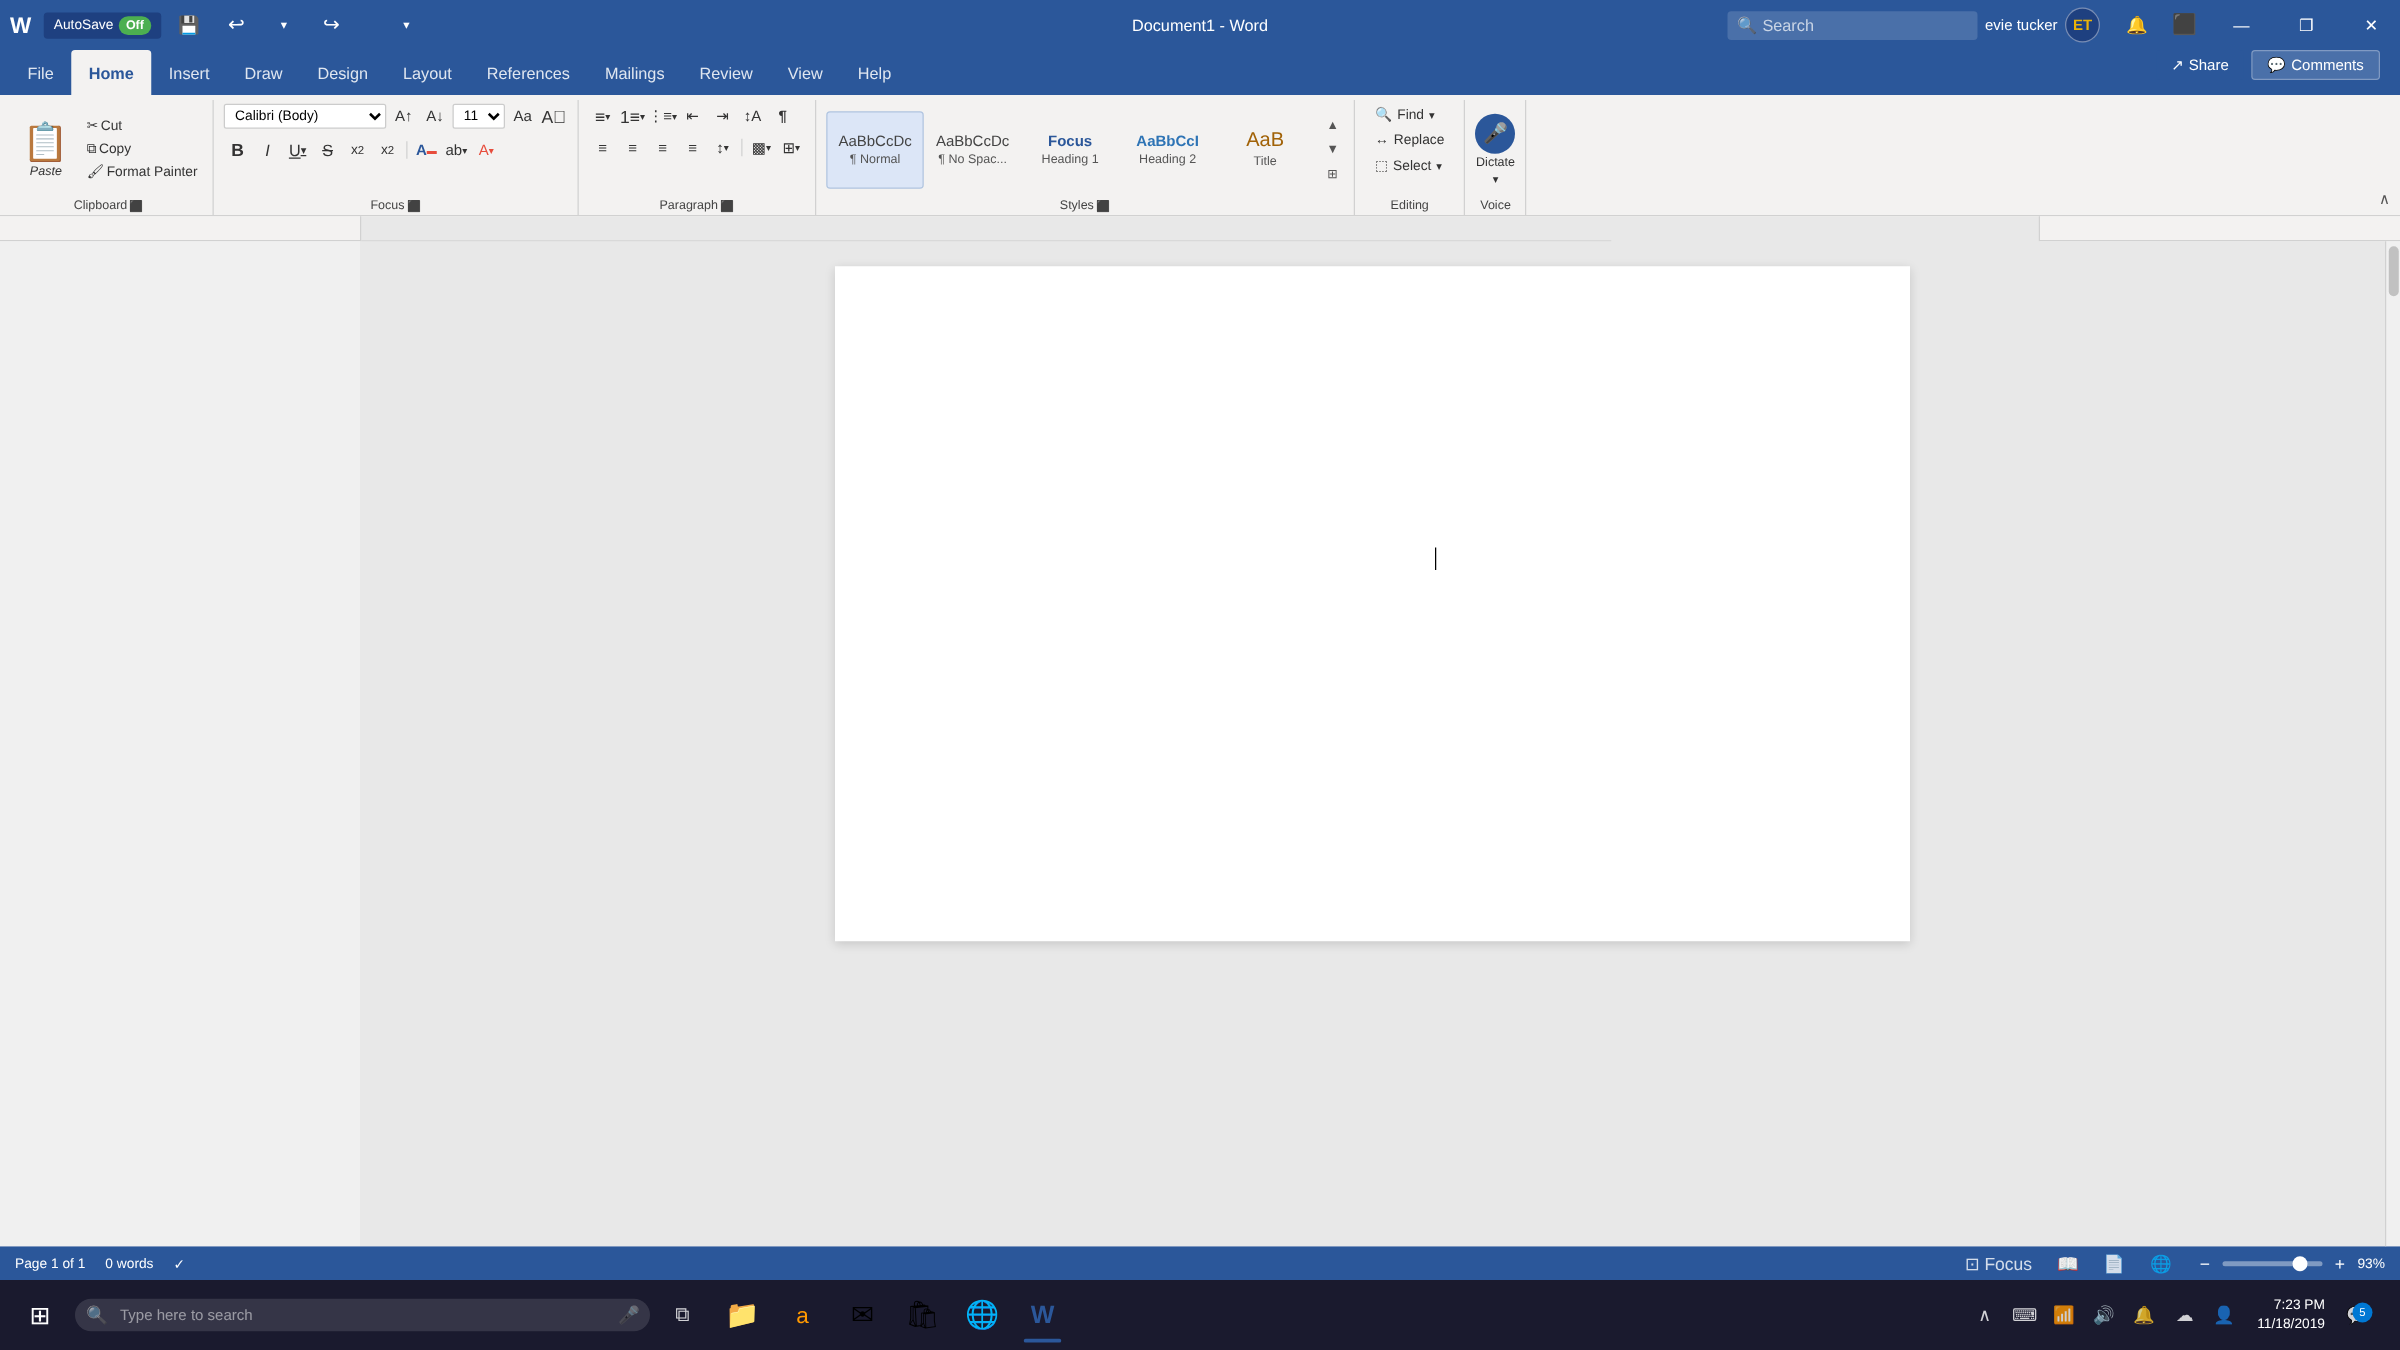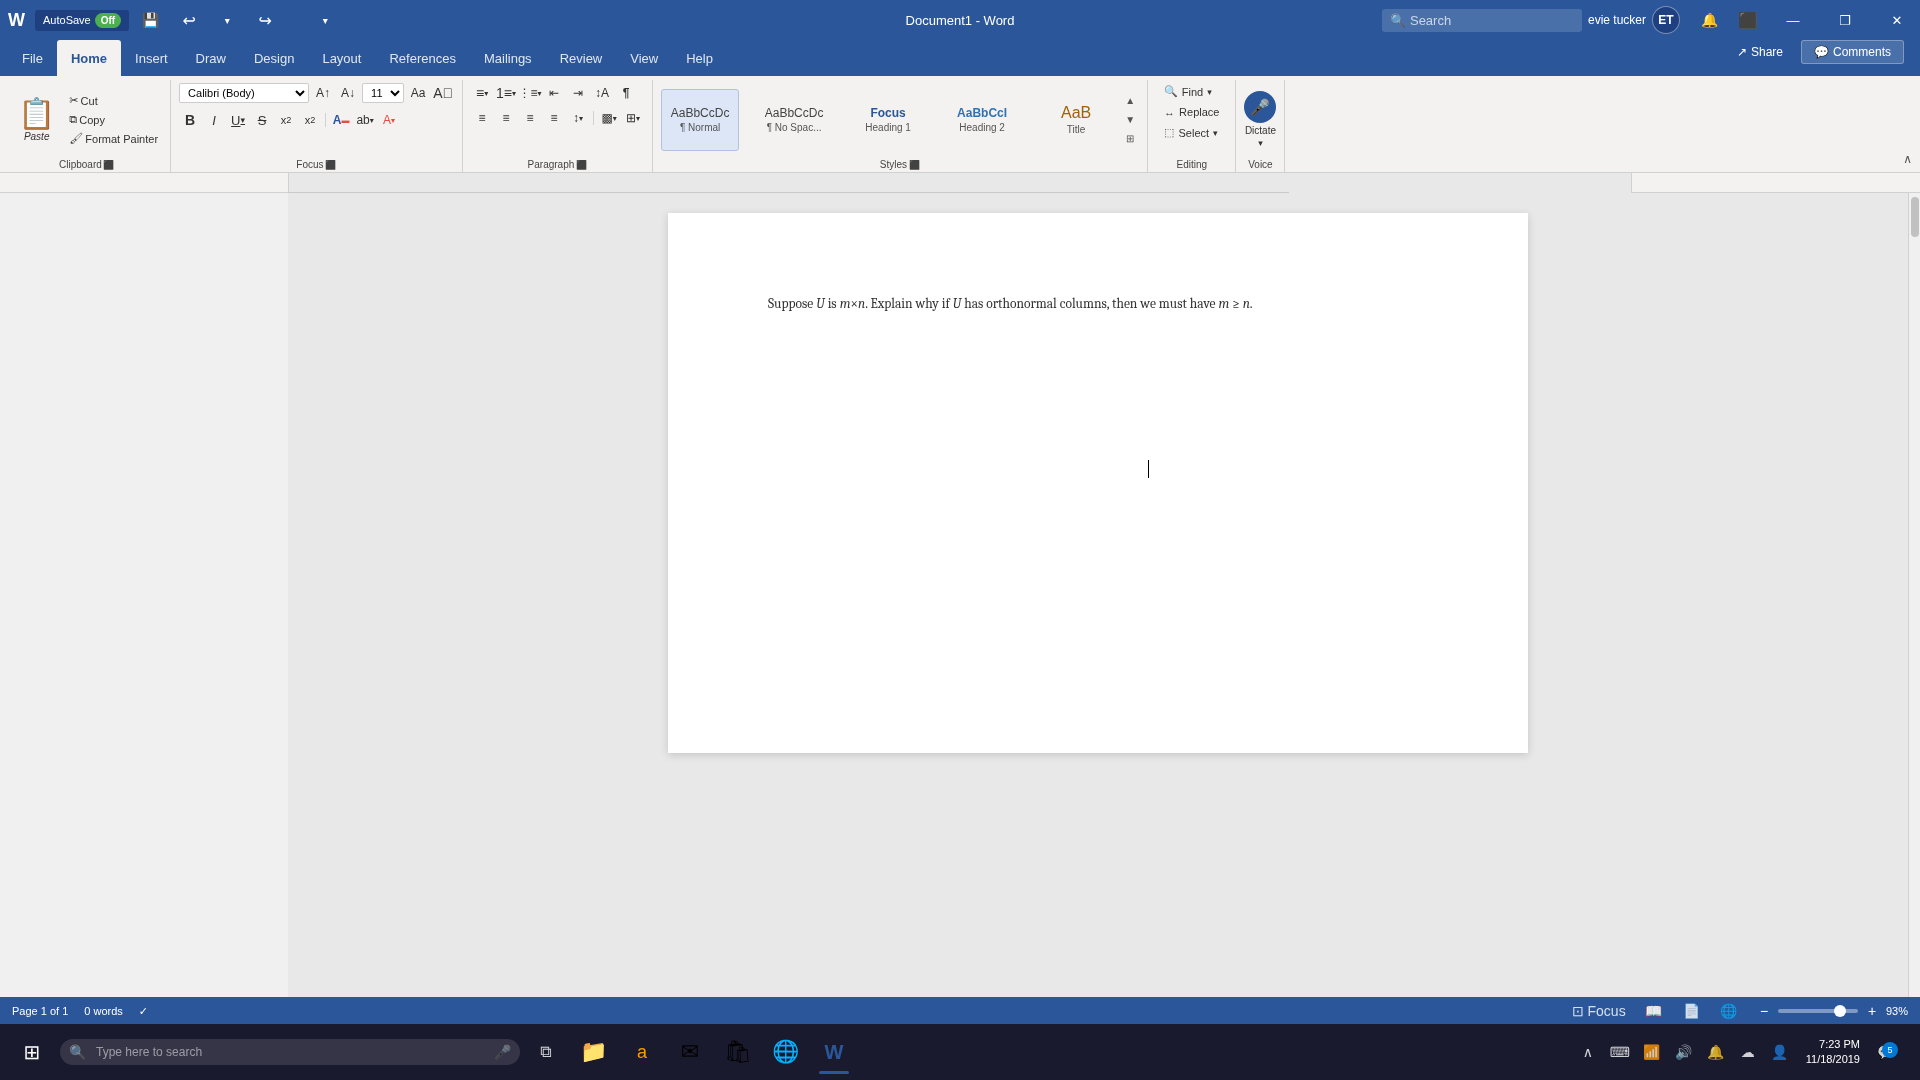--- a/index.html
+++ b/index.html
@@ -59,21 +59,21 @@
       align-items: center;
       justify-content: center;
       font-size: 13px;
     }
     .user-area { display: flex; align-items: center; gap: 6px; color: white; font-size: 12px; margin-right: 8px; }
     .user-avatar {
       width: 28px; height: 28px;
       background: #1e4080;
       border-radius: 50%;
       display: flex; align-items: center; justify-content: center;
-      font-size: 12px; font-weight: bold; color: #ffffff;
+      font-size: 12px; font-weight: bold; color: #eab308;
       border: 1px solid rgba(255,255,255,0.4);
     }
     .search-box-title {
       background: rgba(255,255,255,0.15);
       border: none;
       border-radius: 3px;
       color: white;
       padding: 4px 8px;
       font-size: 13px;
       width: 200px;
@@ -183,21 +183,21 @@
     }
     .format-btn.bold { font-weight: bold; }
     .format-btn.italic { font-style: italic; }
     .format-btn.underline { text-decoration: underline; }
     .format-row { display: flex; align-items: center; gap: 2px; }
 
     
     .styles-gallery {
       display: flex;
       align-items: center;
-      gap: 16px;
+      gap: 0;
     }
     .style-item {
       padding: 4px 8px;
       cursor: pointer;
       border-radius: 3px;
       display: flex;
       flex-direction: column;
       align-items: center;
       justify-content: center;
       height: 62px;
@@ -781,25 +781,20 @@
     </div>
   </div>
 </div>
 
 <div style="display:flex;height:calc(1080px - 40px - 36px - 96px - 20px - 28px - 56px);">
 
   <div class="left-panel"></div>
 
   <div class="doc-area" style="flex:1;background:#e8e8e8;display:flex;flex-direction:column;align-items:center;padding:20px 0;overflow:auto;position:relative;">
     <div class="doc-page">
-      <div class="doc-content">
-        <p style="font-family:'Cambria','Georgia',serif;font-size:13.5px;color:#333;line-height:1.6;">
-          Suppose <span class="math-text">U</span> is <span class="math-text">m</span>×<span class="math-text">n</span>. Explain why if <span class="math-text">U</span> has orthonormal columns, then we must have <span class="math-text">m</span> ≥ <span class="math-text">n</span>.
-        </p>
-      </div>
 
       <div style="margin-top:145px;margin-left:380px;position:relative;">
         <div style="display:inline-block;width:1px;height:18px;background:#000;animation:blink 1s step-end infinite;"></div>
       </div>
     </div>
   </div>
 
   <div class="scrollbar-right">
     <div class="scrollbar-thumb"></div>
   </div>

